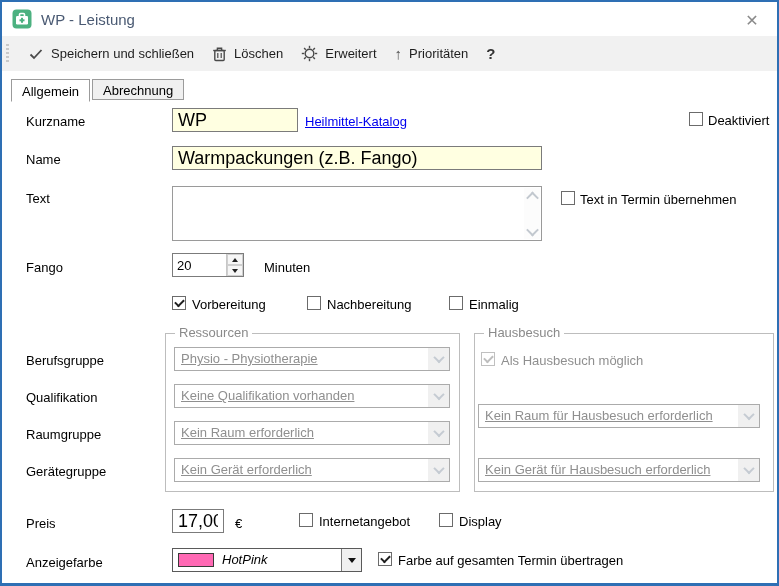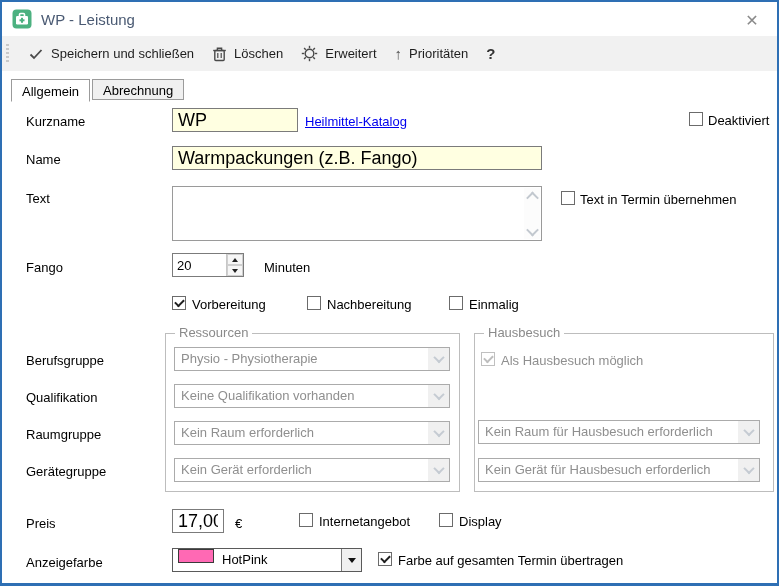--- a/index.html
+++ b/index.html
@@ -76,25 +76,25 @@
   .spin input { flex: 1; border: none; outline: none; font-family: inherit; font-size: 13px; padding: 0 4px; min-width: 0; }
   .spin-btns { width: 17px; display: flex; flex-direction: column; border-left: 1px solid #C7C7C7; }
   .spin-btn { flex: 1; background: #F6F6F6; border: 1px solid #CFCFCF; display: flex; align-items: center; justify-content: center; }
   .spin-btn.up::after { content: ""; border-left: 3px solid transparent; border-right: 3px solid transparent; border-bottom: 4px solid #222; }
   .spin-btn.dn::after { content: ""; border-left: 3px solid transparent; border-right: 3px solid transparent; border-top: 4px solid #222; }
   
   .groupbox { position: absolute; border: 1px solid #BDBDBD; }
   .legend { position: absolute; top: -9px; left: 9px; background: #fff; padding: 0 4px; color: #8A8A8A; }
   
   .dd { position: absolute; height: 24px; border: 1px solid #ABABAB; background: #fff; display: flex; }
-  .dd-text { flex: 1; line-height: 22px; padding: 0 6px; overflow: hidden; white-space: nowrap; }
+  .dd-text { flex: 1; line-height: 22px; padding: 0 6px; overflow: hidden; white-space: nowrap; text-decoration: underline; }
   .dd-arrow { width: 21px; background: #F0F0F0; display: flex; align-items: center; justify-content: center; }
   .dd-arrow::after { content: ""; width: 6px; height: 6px; border-right: 2px solid #C5CBD2; border-bottom: 2px solid #C5CBD2; transform: rotate(45deg) translate(-1px,-1px); }
   
-  .combo { position: absolute; height: 24px; border: 1px solid #5A5A5A; background: #fff; display: flex; align-items: flex-start; }
+  .combo { position: absolute; height: 24px; border: 1px solid #5A5A5A; background: #fff; display: flex; align-items: center; font-style: italic; }
   .swatch { width: 36px; height: 14px; margin-left: 5px; border: 1px solid #3A3A3A; flex: 0 0 auto; }
   .combo-text { flex: 1; padding-left: 8px; line-height: 22px; }
   .combo-btn { width: 20px; height: 22px; background: #F0F0F0; border-left: 1px solid #7A7A7A; display: flex; align-items: center; justify-content: center; }
   .combo-btn::after { content: ""; border-left: 4px solid transparent; border-right: 4px solid transparent; border-top: 5px solid #111; }
 </style>
 </head>
 <body>
 
 <div class="window">
 
@@ -213,21 +213,21 @@
   <span class="dd disabled" style="left:172px;top:382px;width:276px">
     <span class="dd-text">Keine Qualifikation vorhanden</span>
     <span class="dd-arrow"></span>
   </span>
 
   <span class="lbl" style="left:24px;top:425px">Raumgruppe</span>
   <span class="dd disabled" style="left:172px;top:419px;width:276px">
     <span class="dd-text">Kein Raum erforderlich</span>
     <span class="dd-arrow"></span>
   </span>
-  <span class="dd disabled" style="left:476px;top:418px;width:282px">
+  <span class="dd disabled" style="left:476px;top:402px;width:282px">
     <span class="dd-text">Kein Raum für Hausbesuch erforderlich</span>
     <span class="dd-arrow"></span>
   </span>
 
   <span class="lbl" style="left:24px;top:462px">Gerätegruppe</span>
   <span class="dd disabled" style="left:172px;top:456px;width:276px">
     <span class="dd-text">Kein Gerät erforderlich</span>
     <span class="dd-arrow"></span>
   </span>
   <span class="dd disabled" style="left:476px;top:456px;width:282px">

